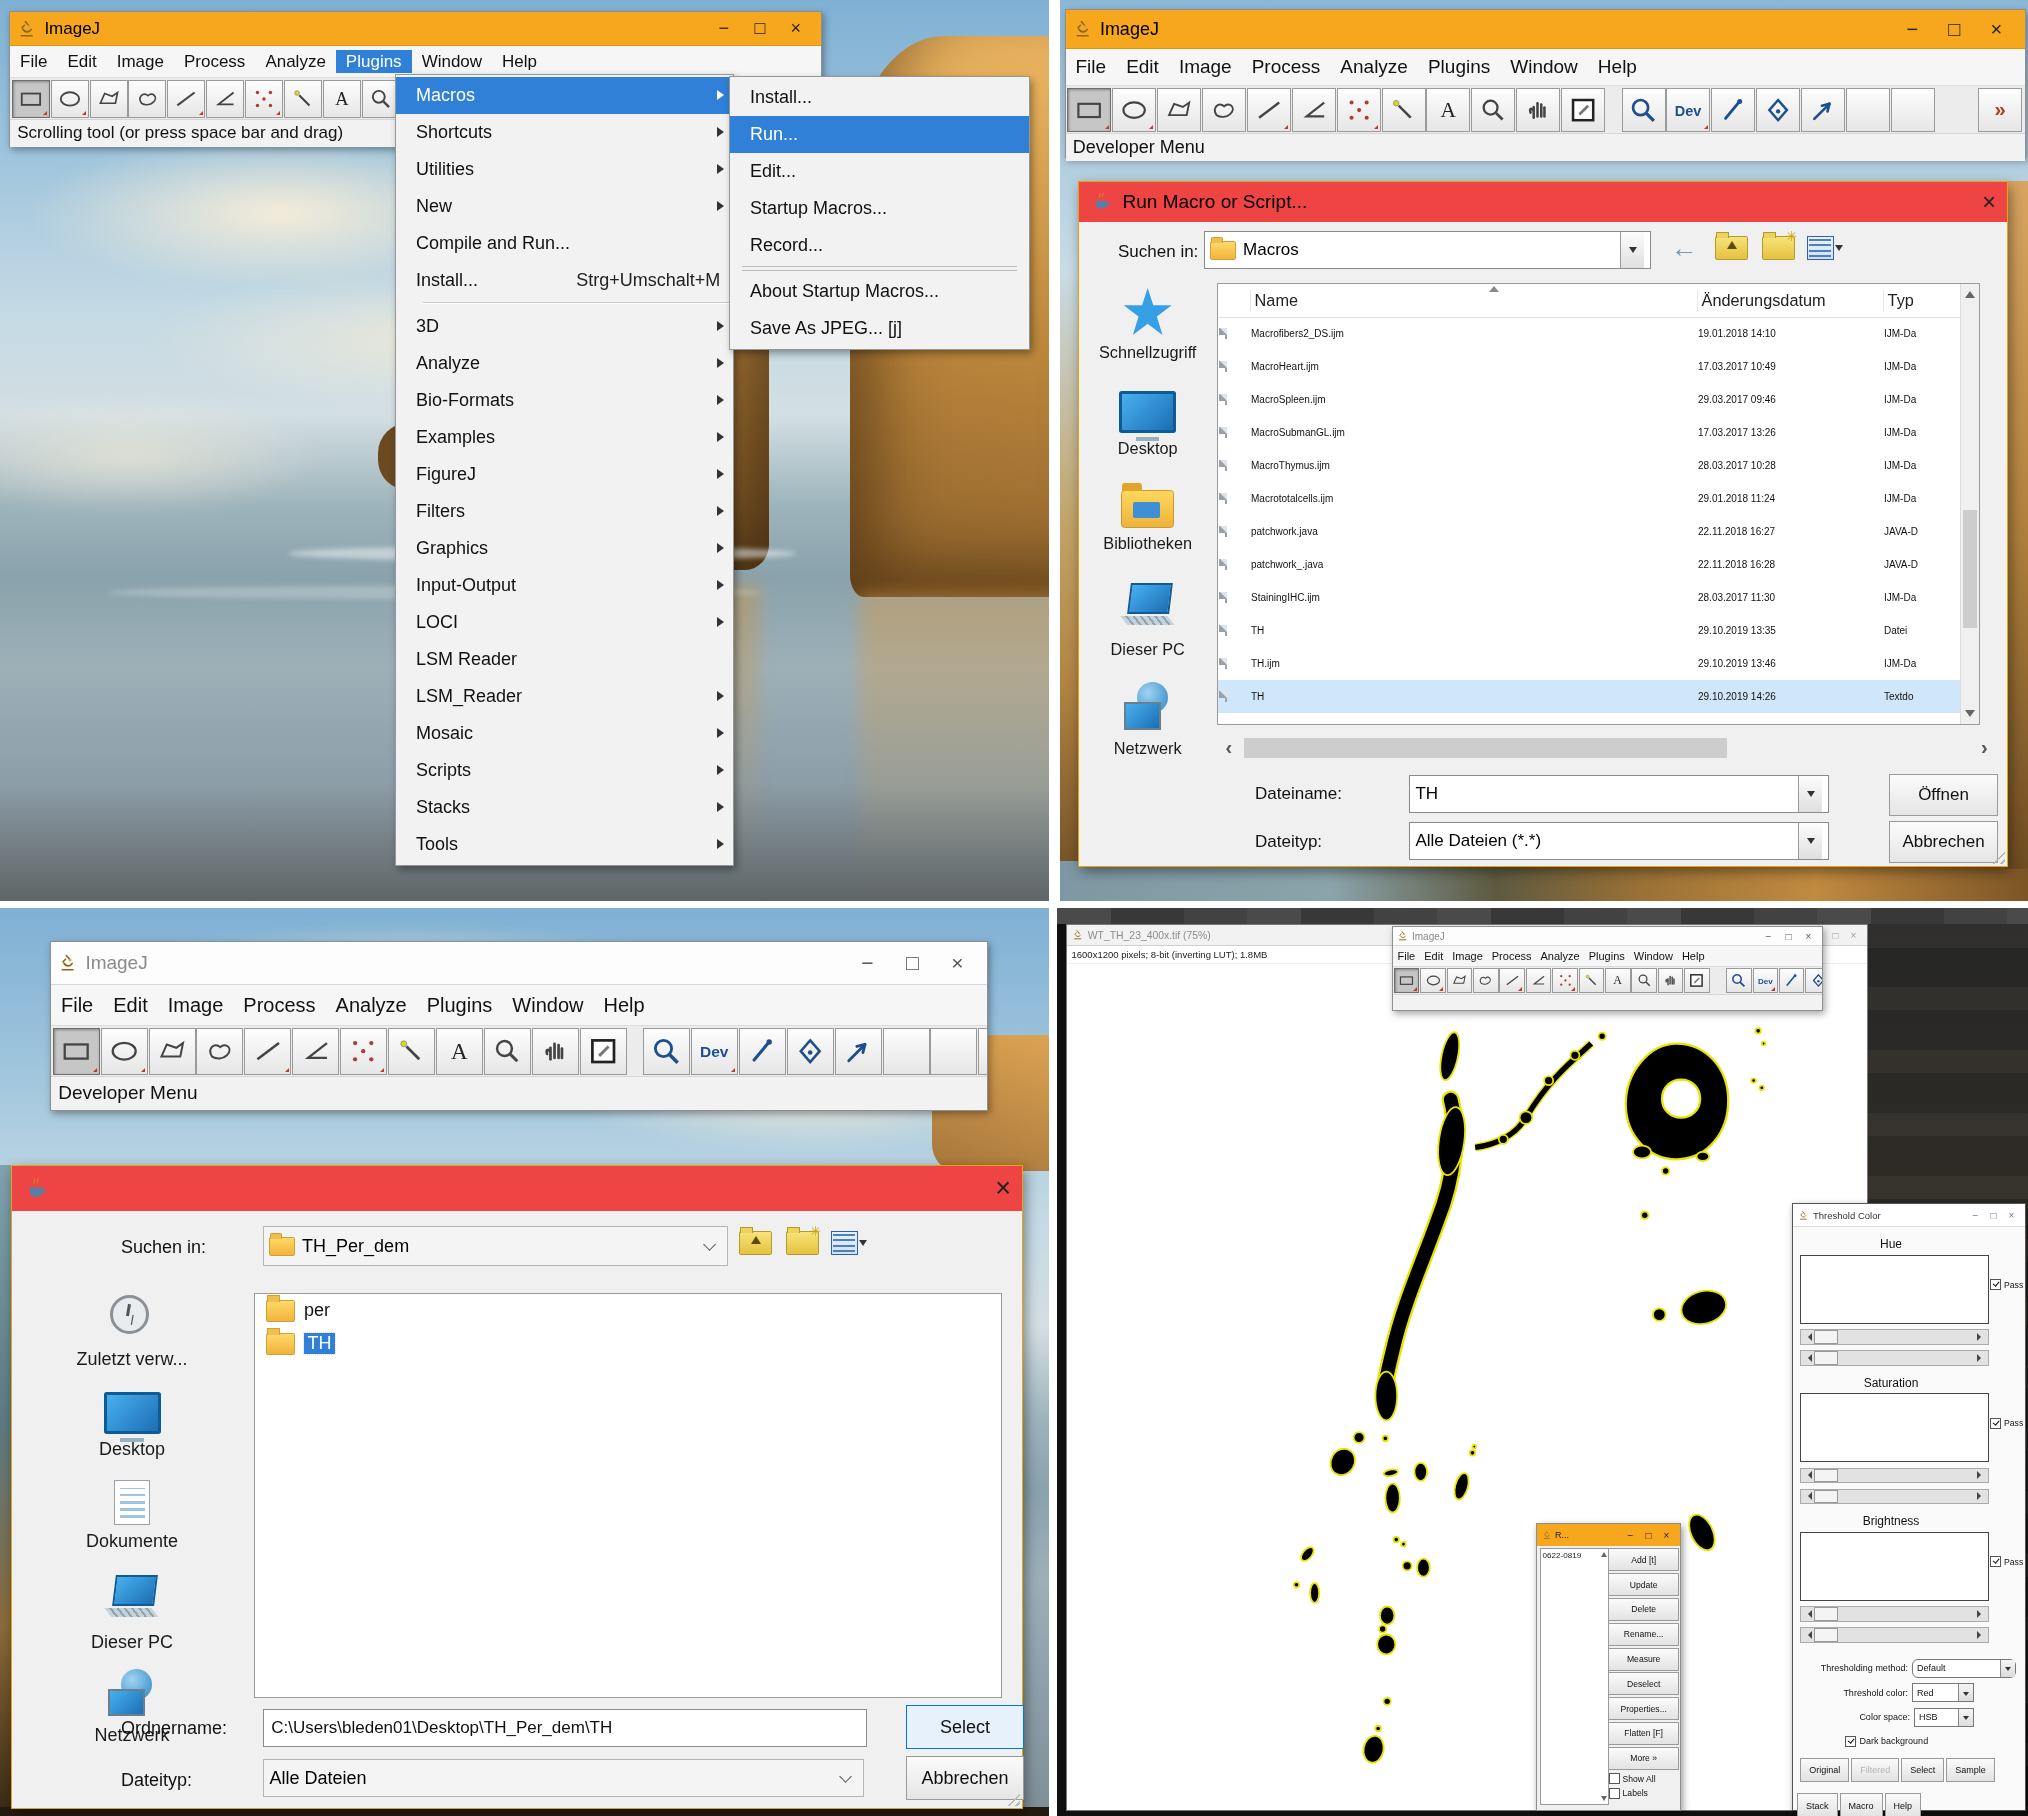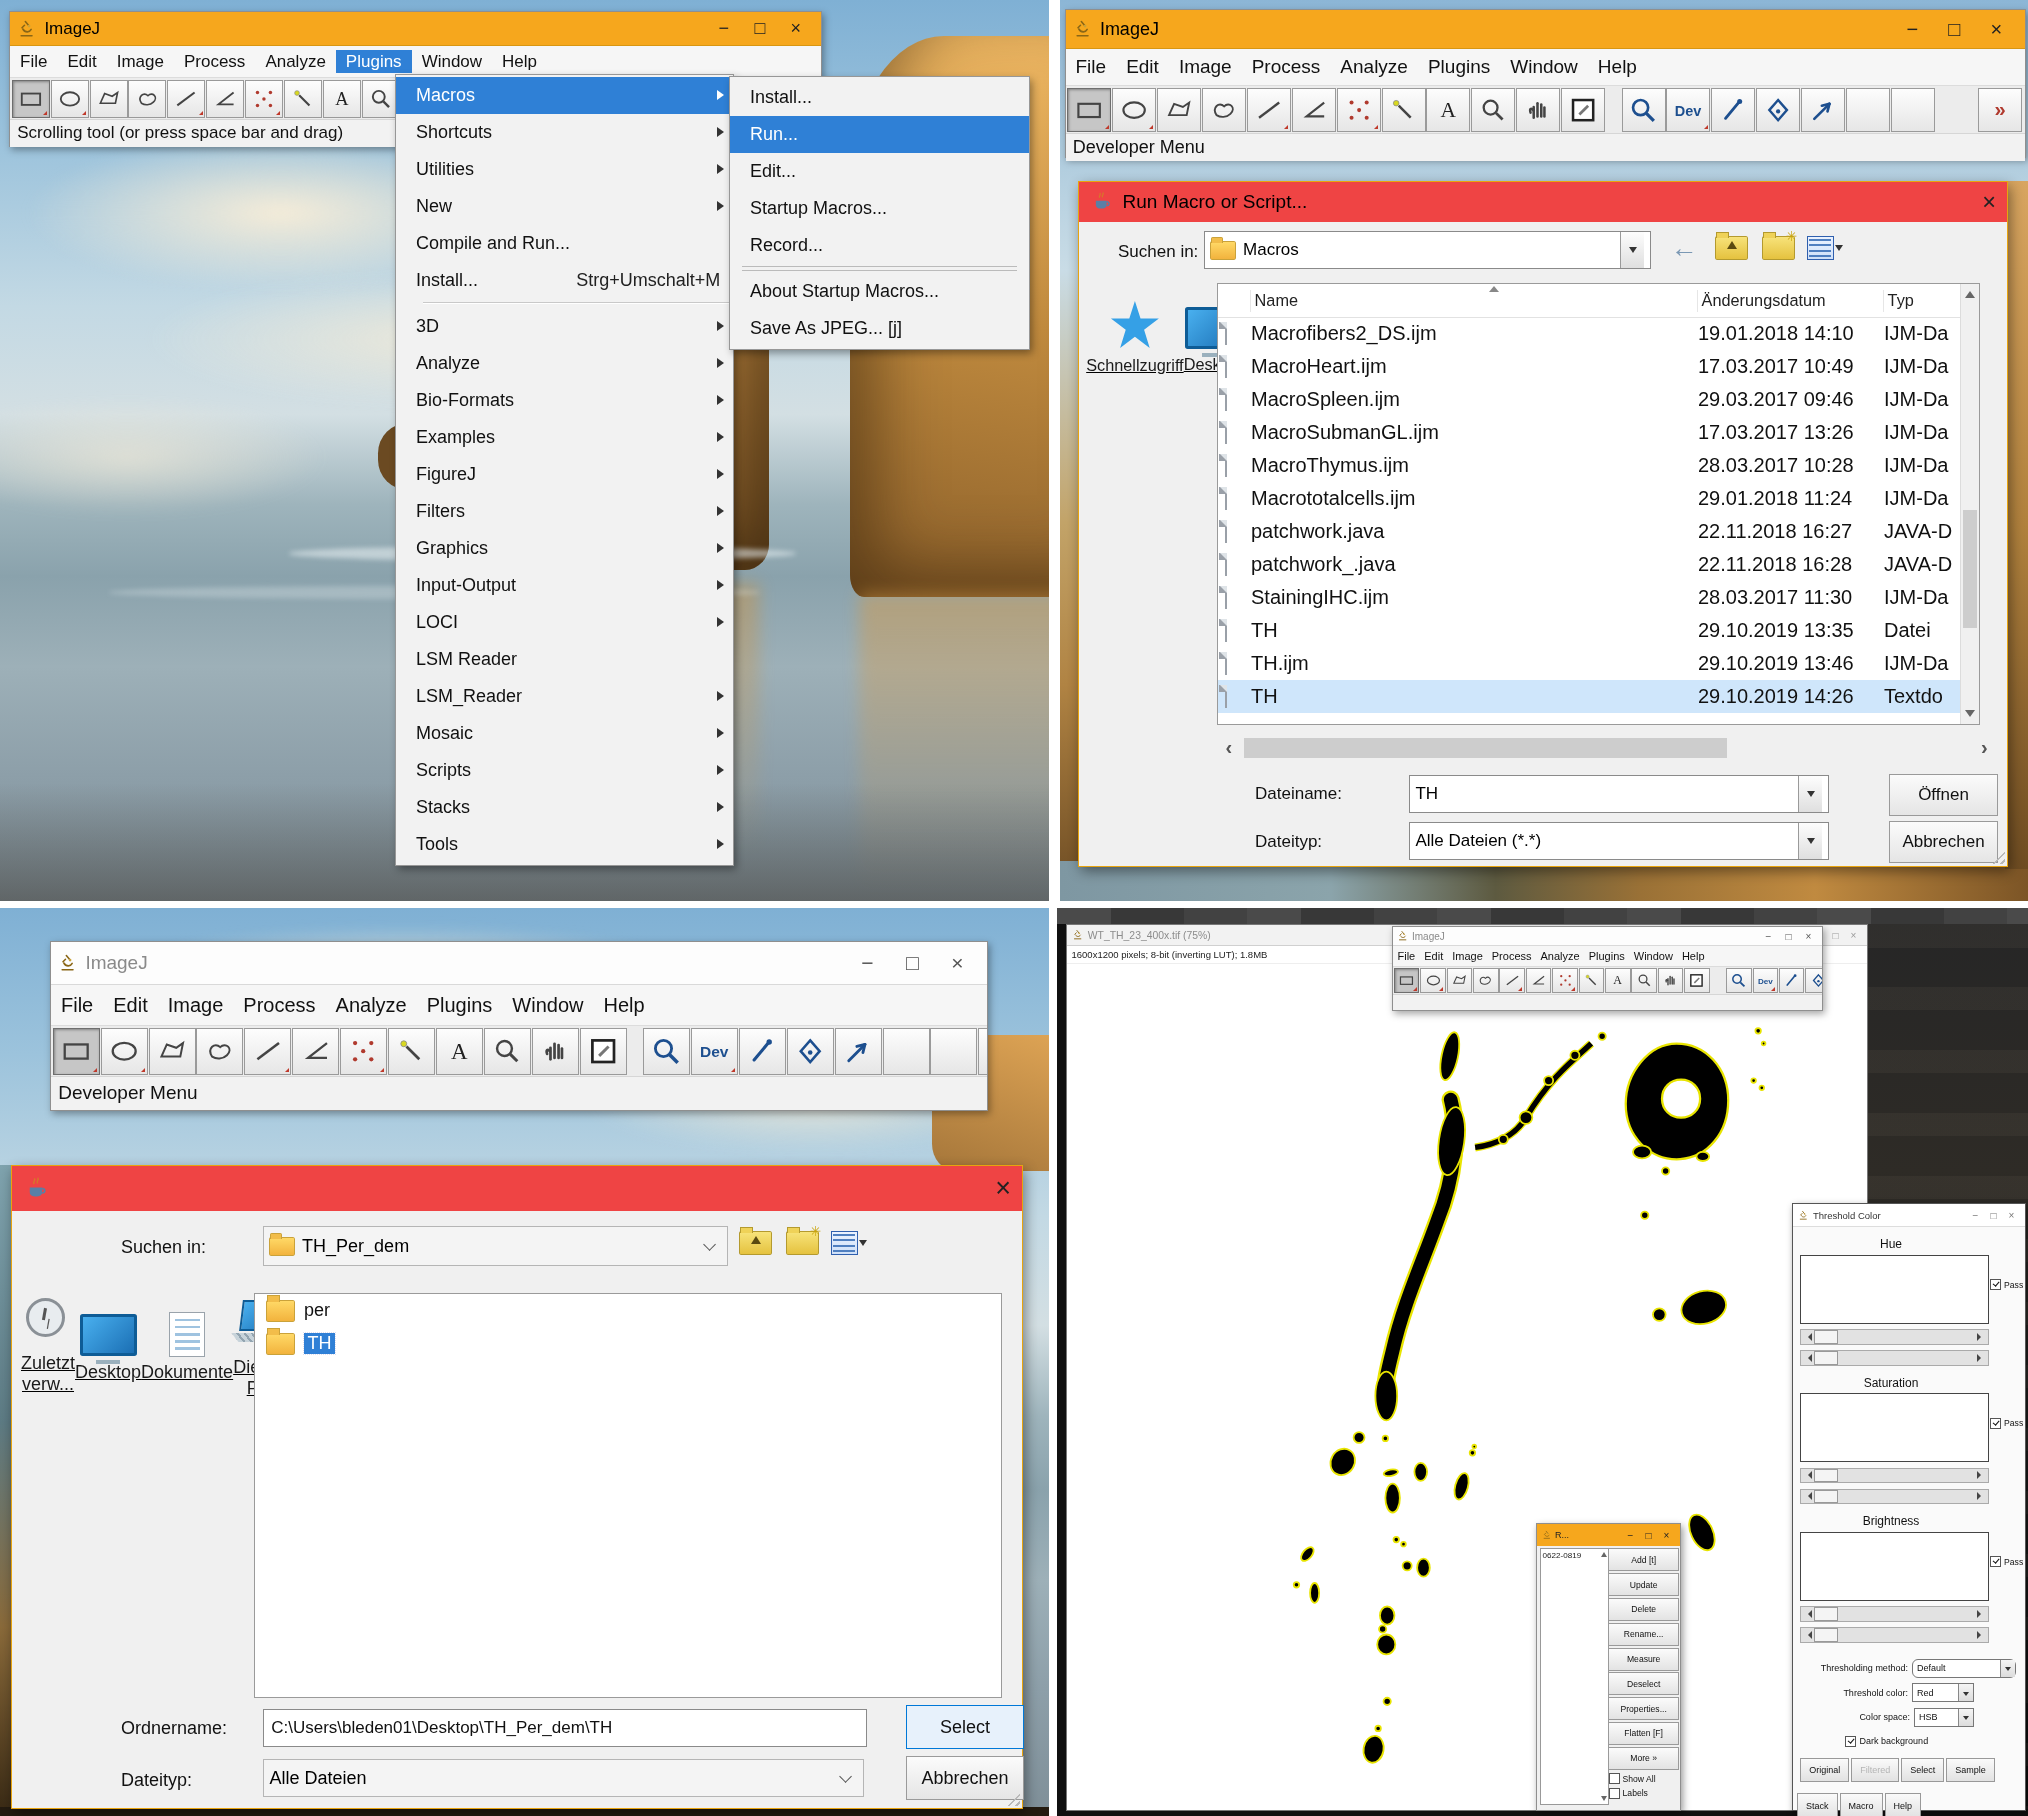--- a/index.html
+++ b/index.html
@@ -88,21 +88,21 @@
   .navico{width:38px;height:34px;display:flex;align-items:center;justify-content:center;position:relative;}
   .backarrow{font-size:27px;color:#7a98b4;font-weight:bold;}
   .upfold,.newfold{width:31px;height:22px;background:linear-gradient(#f7e37a,#e5c23f);border:0.9px solid #b49a2e;border-radius:1.8px;position:relative;}
   .upfold::before,.newfold::before{content:"";position:absolute;left:0;top:-5.4px;width:11.8px;height:5.4px;background:#efd258;border:0.9px solid #b49a2e;border-bottom:none;}
   .upfold::after{content:"";position:absolute;left:11px;top:3.6px;border-bottom:8.1px solid #5a4a10;border-left:5.4px solid transparent;border-right:5.4px solid transparent;}
   .newfold::after{content:"✳";position:absolute;right:-3.6px;top:-9px;color:#c9a40e;font-size:13.6px;}
   .viewico{width:25px;height:22px;border:1.8px solid #2f5fae;background:linear-gradient(#eaf2ff,#cfe0f8);position:relative;}
   .viewico::after{content:"";position:absolute;inset:1.8px;background:repeating-linear-gradient(0deg,#4f7fc0 0 1.8px,transparent 1.8px 5.4px);}
   .viewdd{border-top:6.3px solid #333;border-left:4.5px solid transparent;border-right:4.5px solid transparent;margin-left:1.8px;}
 
-  .places{position:absolute;display:flex;flex-direction:row;align-items:center;text-decoration:underline;}
+  .places{position:absolute;display:flex;flex-direction:column;align-items:center;}
   .place{width:100%;text-align:center;margin-bottom:23.5px;}
   .place .plabel{display:block;margin-top:5.4px;font-size:16.3px;color:#1a1a1a;}
   .pi{width:51px;height:51px;margin:0 auto;position:relative;}
   .pi.star{background:#35a0e6;clip-path:polygon(50% 2%,61% 36%,97% 36%,68% 58%,79% 94%,50% 72%,21% 94%,32% 58%,3% 36%,39% 36%);}
   .pi.monitor{background:linear-gradient(135deg,#49b0ef,#1b6fb4);border:3.6px solid #0e5c96;border-radius:2.7px;height:36px;margin-top:5.4px;}
   .pi.monitor::after{content:"";position:absolute;left:50%;bottom:-11px;width:23.5px;height:4.5px;margin-left:-11.8px;background:#9ab0bd;}
   .pi.folder{background:linear-gradient(#ffd75e,#eeb33c);border:0.9px solid #c9992e;border-radius:3.6px;height:36px;margin-top:9px;}
   .pi.folder::before{content:"";position:absolute;left:0;top:-8.1px;width:20px;height:8.1px;background:#e0a52c;border-radius:2.7px 2.7px 0 0;}
   .pi.folder::after{content:"";position:absolute;left:11px;top:11px;width:27px;height:16.3px;background:#3f8fd4;border-radius:1.8px;}
   .pi.pc{margin-top:7.2px;}
@@ -114,21 +114,21 @@
   .pi.recent::after{content:"";position:absolute;left:20px;top:11px;width:2.7px;height:11.8px;background:#555;box-shadow:5.4px 9px 0 -0.9px #555;transform:rotate(10deg);}
   .pi.doc{width:34px;height:43px;background:#fff;border:1.8px solid #9aa3ab;margin-top:3.6px;}
   .pi.doc::after{content:"";position:absolute;inset:6.3px 4.5px;background:repeating-linear-gradient(0deg,#9fc3e0 0 2.7px,transparent 2.7px 7.2px);}
 
   
   .flist{position:absolute;background:#fff;border:0.9px solid #9a9a9a;}
   .fhead{display:grid;grid-template-columns:33px 447px 186px 1fr;height:33px;align-items:center;border-bottom:0.9px solid #e2e2e2;font-size:16.3px;color:#222;}
   .fhead span{padding-left:3.6px;border-right:0.9px solid #e6e6e6;height:22px;display:flex;align-items:center;}
   .sortcaret{position:absolute;left:271px;top:1.8px;border-bottom:6.3px solid #888;border-left:5.4px solid transparent;border-right:5.4px solid transparent;}
   .frows{position:absolute;left:0;right:18px;top:33px;bottom:0;overflow:hidden;}
-  .frow{display:grid;grid-template-columns:33px 447px 186px 1fr;height:33px;align-items:center;font-size:20px;color:#111;}
+  .frow{display:grid;grid-template-columns:33px 447px 186px 1fr;height:33px;align-items:center;font-size:10px;color:#111;}
   .frow.selected{background:#cfe6fb;}
   .frow span{white-space:nowrap;overflow:hidden;}
   .fico{width:20px;height:25px;margin-left:7.2px;position:relative;background:#fff;border:0.9px solid #9aa0a8;}
   .fico::before{content:"";position:absolute;right:-0.9px;top:-0.9px;border:4.5px solid #dfe4e8;border-left-color:#9aa0a8;border-bottom-color:#9aa0a8;}
   .fico.file-text::after{content:"";position:absolute;inset:7.2px 2.7px 2.7px 2.7px;background:repeating-linear-gradient(0deg,#9b9b9b 0 1.8px,transparent 1.8px 4.5px);}
   .vsb{position:absolute;right:0;top:0;bottom:0;width:18px;background:#f0f0f0;border-left:0.9px solid #dcdcdc;}
   .vsb::before{content:"";position:absolute;left:3.6px;top:7.2px;border-bottom:7.2px solid #666;border-left:5.4px solid transparent;border-right:5.4px solid transparent;}
   .vsb::after{content:"";position:absolute;left:3.6px;bottom:7.2px;border-top:7.2px solid #666;border-left:5.4px solid transparent;border-right:5.4px solid transparent;}
   .vsb i{position:absolute;left:1.8px;width:14.5px;background:#cdcdcd;}
   .hsb{position:absolute;height:23.5px;background:#f0f0f0;display:flex;align-items:center;}

